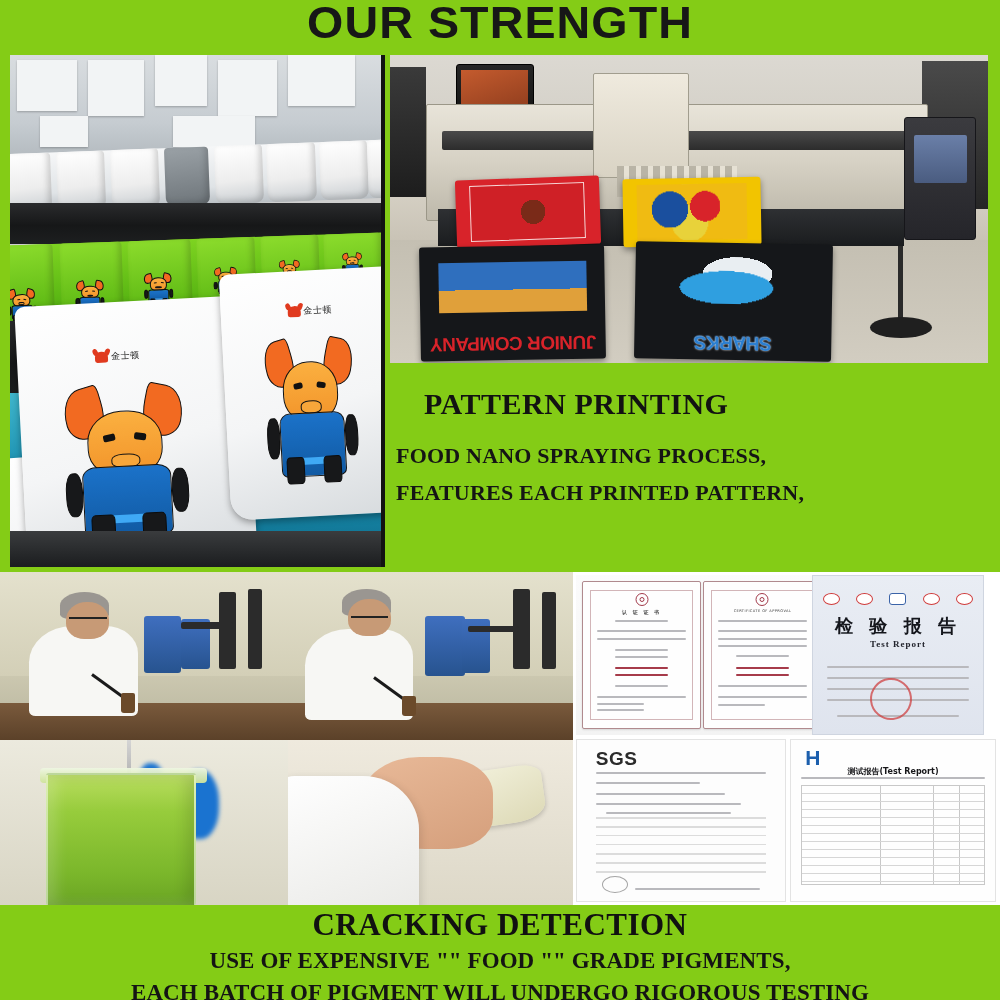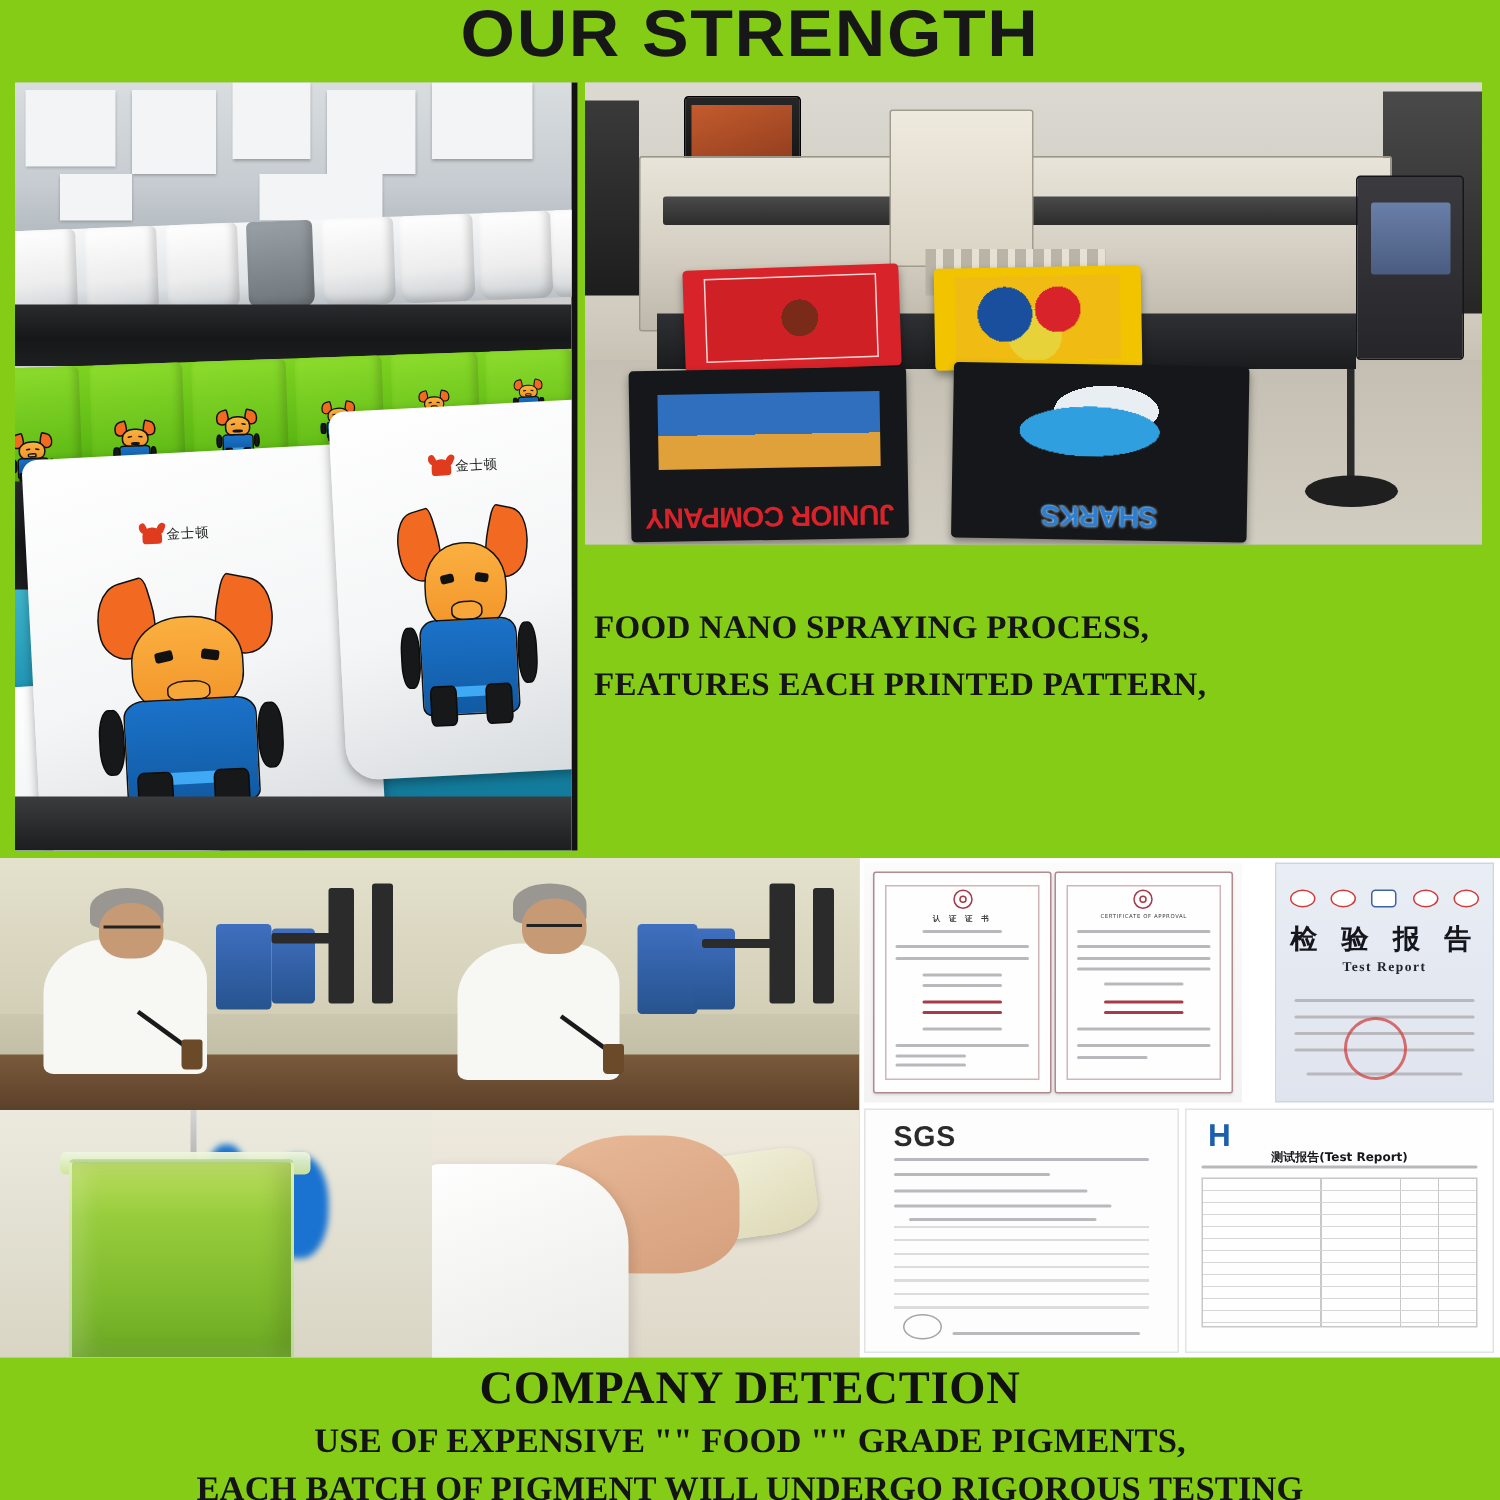--- a/index.html
+++ b/index.html
@@ -211,21 +211,21 @@
     width:13px; height:13px; border:1.6px solid #a23a4a; border-radius:50%; }
   .iso-seal:after { content:""; position:absolute; inset:3px;
     border:1px solid #a23a4a; border-radius:50%; }
   .doc-ln { position:absolute; left:12%; height:2px; width:76%;
     background:#b9b9bd; border-radius:1px; }
   .doc-ln.short { width:46%; left:27%; }
   .doc-ln.red { background:#a63b4a; height:2.5px; }
   .doc-ttl { position:absolute; left:50%; transform:translateX(-50%);
     font-family:"DejaVu Sans", sans-serif; color:#3a3a3a; white-space:nowrap; }
 
-  #doc-testreport { right:4px; top:3px; width:146px; height:160px;
+  #doc-testreport { right:16px; top:3px; width:172px; height:160px;
     background: linear-gradient(180deg,#e9edf4,#dfe4ee);
     border:1px solid #cfd5e0; }
   .tr-logos { position:absolute; left:6%; top:8%; width:88%; height:13%;
     display:flex; justify-content:space-between; align-items:center; }
   .tr-logo { width:17px; height:12px; border:1.4px solid #cf3b3b; border-radius:50%;
     background:#fff; }
   .tr-logo.blue { border-color:#3a63a8; border-radius:3px; }
   .tr-cn { position:absolute; left:50%; top:24%; transform:translateX(-50%);
     font-family:"DejaVu Sans", sans-serif; font-weight:bold; font-size:18px;
     color:#14161c; letter-spacing:5px; white-space:nowrap; }
@@ -532,20 +532,21 @@
 
     <div class="uv-tee" style="left:41%;top:61%;width:33%;height:38%;background:#15171a;transform:rotate(1deg);">
       <div class="uv-tee-art" style="top:12%;height:48%;background:
              radial-gradient(ellipse at 45% 55%,#2f9fe0 0 38%,transparent 38%),
              radial-gradient(ellipse at 52% 30%,#e9eef2 0 30%,transparent 30%);"></div>
       <div class="tee-sharks-txt">SHARKS</div>
     </div>
   </div>
 
   <div id="text-pattern">
+    <div class="sec-head" style="margin-left:28px;">PATTERN PRINTING</div>
     <div style="height:14px;"></div>
     <div class="sec-line">FOOD NANO SPRAYING PROCESS,</div>
     <div class="sec-line">FEATURES EACH PRINTED PATTERN,</div>
   </div>
 
   <div class="photo" id="photo-lab-left">
     <div class="lab-bg"></div>
       <div class="lab-back"></div>
     <div class="lab-bench"></div>
     <div class="lab-equip-blue" style="left:50%;top:26%;width:13%;height:34%;"></div>
@@ -662,18 +663,18 @@
 
     <div class="doc" id="doc-hreport">
       <div class="h-logo">H</div>
       <div class="h-ttl">测试报告(Test Report)</div>
       <div class="doc-ln" style="top:23%;left:5%;width:90%;"></div>
       <div class="h-grid"></div>
     </div>
   </div>
 
   <div id="text-pigment">
-    <div class="pig-head">COMPANY DETECTION</div>
+    <div class="pig-head">CRACKING DETECTION</div>
     <div class="pig-line">USE OF EXPENSIVE "" FOOD "" GRADE PIGMENTS,</div>
     <div class="pig-line">EACH BATCH OF PIGMENT WILL UNDERGO RIGOROUS TESTING</div>
   </div>
 
 </div>
 
 </body></html>

